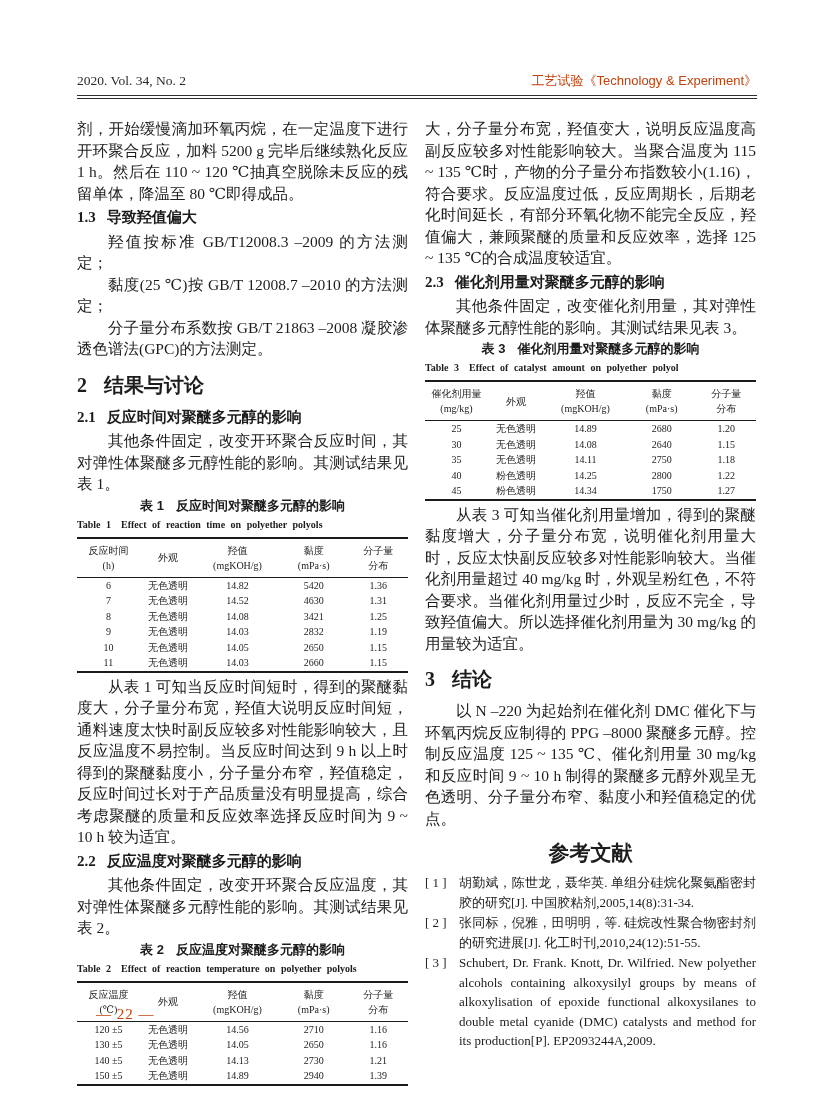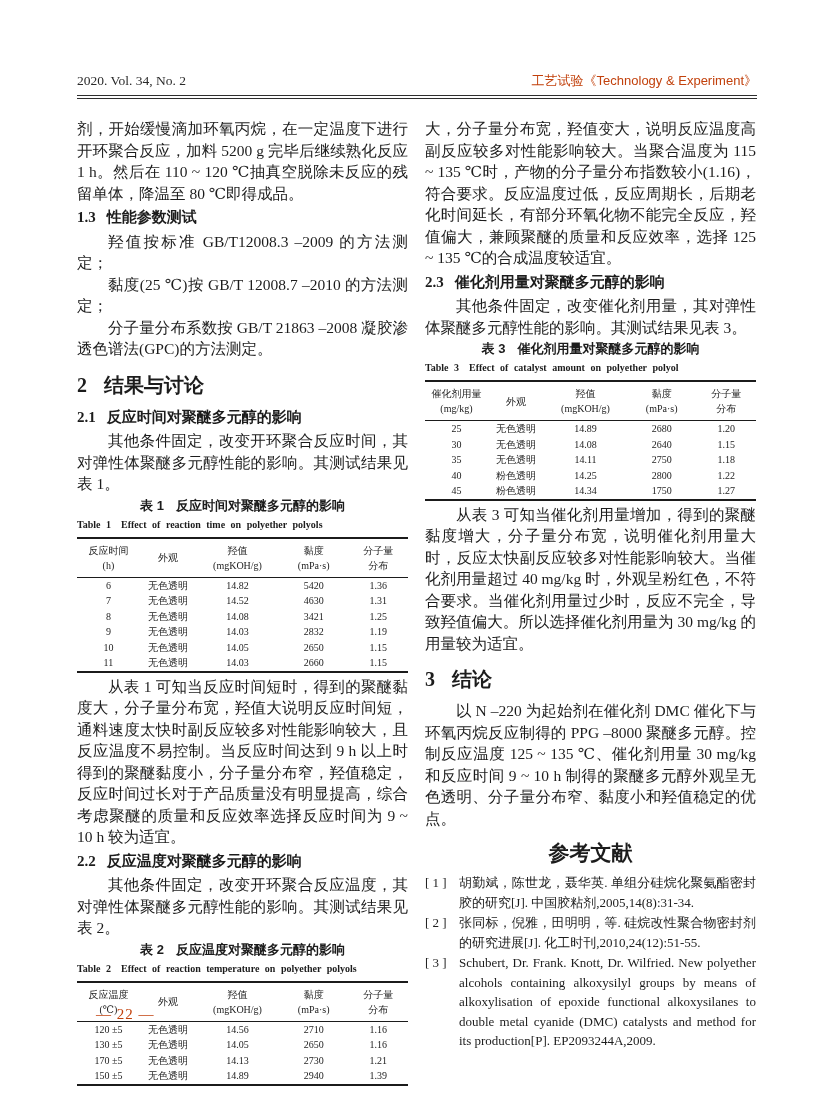--- a/index.html
+++ b/index.html
@@ -101,21 +101,21 @@
     <span class="journal">工艺试验《Technology &amp; Experiment》</span>
   </div>
   <div class="head-rule"></div>
 
   <div class="cols">
 
     <div class="col">
       <p class="para noindent">剂，开始缓慢滴加环氧丙烷，在一定温度下进行开环聚合反应，加料 5200 g 完毕后继续熟化反应 1 h。然后在 110 ~ 120 ℃抽真空脱除未反应的残留单体，降温至 80 ℃即得成品。</p>
 
       <div class="h-sub">
-        <span class="num">1.3</span><span>性能参数测试</span>
+        <span class="num">1.3</span><span>导致羟值偏大</span>
       </div>
       <p class="para">羟值按标准 GB/T12008.3 –2009 的方法测定；</p>
       <p class="para">黏度(25 ℃)按 GB/T 12008.7 –2010 的方法测定；</p>
       <p class="para">分子量分布系数按 GB/T 21863 –2008 凝胶渗透色谱法(GPC)的方法测定。</p>
 
       <div class="h-major">
         <span class="num">2</span><span>结果与讨论</span>
       </div>
 
       <div class="h-sub">
@@ -228,21 +228,21 @@
                 <td>1.16</td>
               </tr>
               <tr>
                 <td>130 ±5</td>
                 <td>无色透明</td>
                 <td>14.05</td>
                 <td>2650</td>
                 <td>1.16</td>
               </tr>
               <tr>
-                <td>170 ±5</td>
+                <td>140 ±5</td>
                 <td>无色透明</td>
                 <td>14.13</td>
                 <td>2730</td>
                 <td>1.21</td>
               </tr>
               <tr>
                 <td>150 ±5</td>
                 <td>无色透明</td>
                 <td>14.89</td>
                 <td>2940</td>

